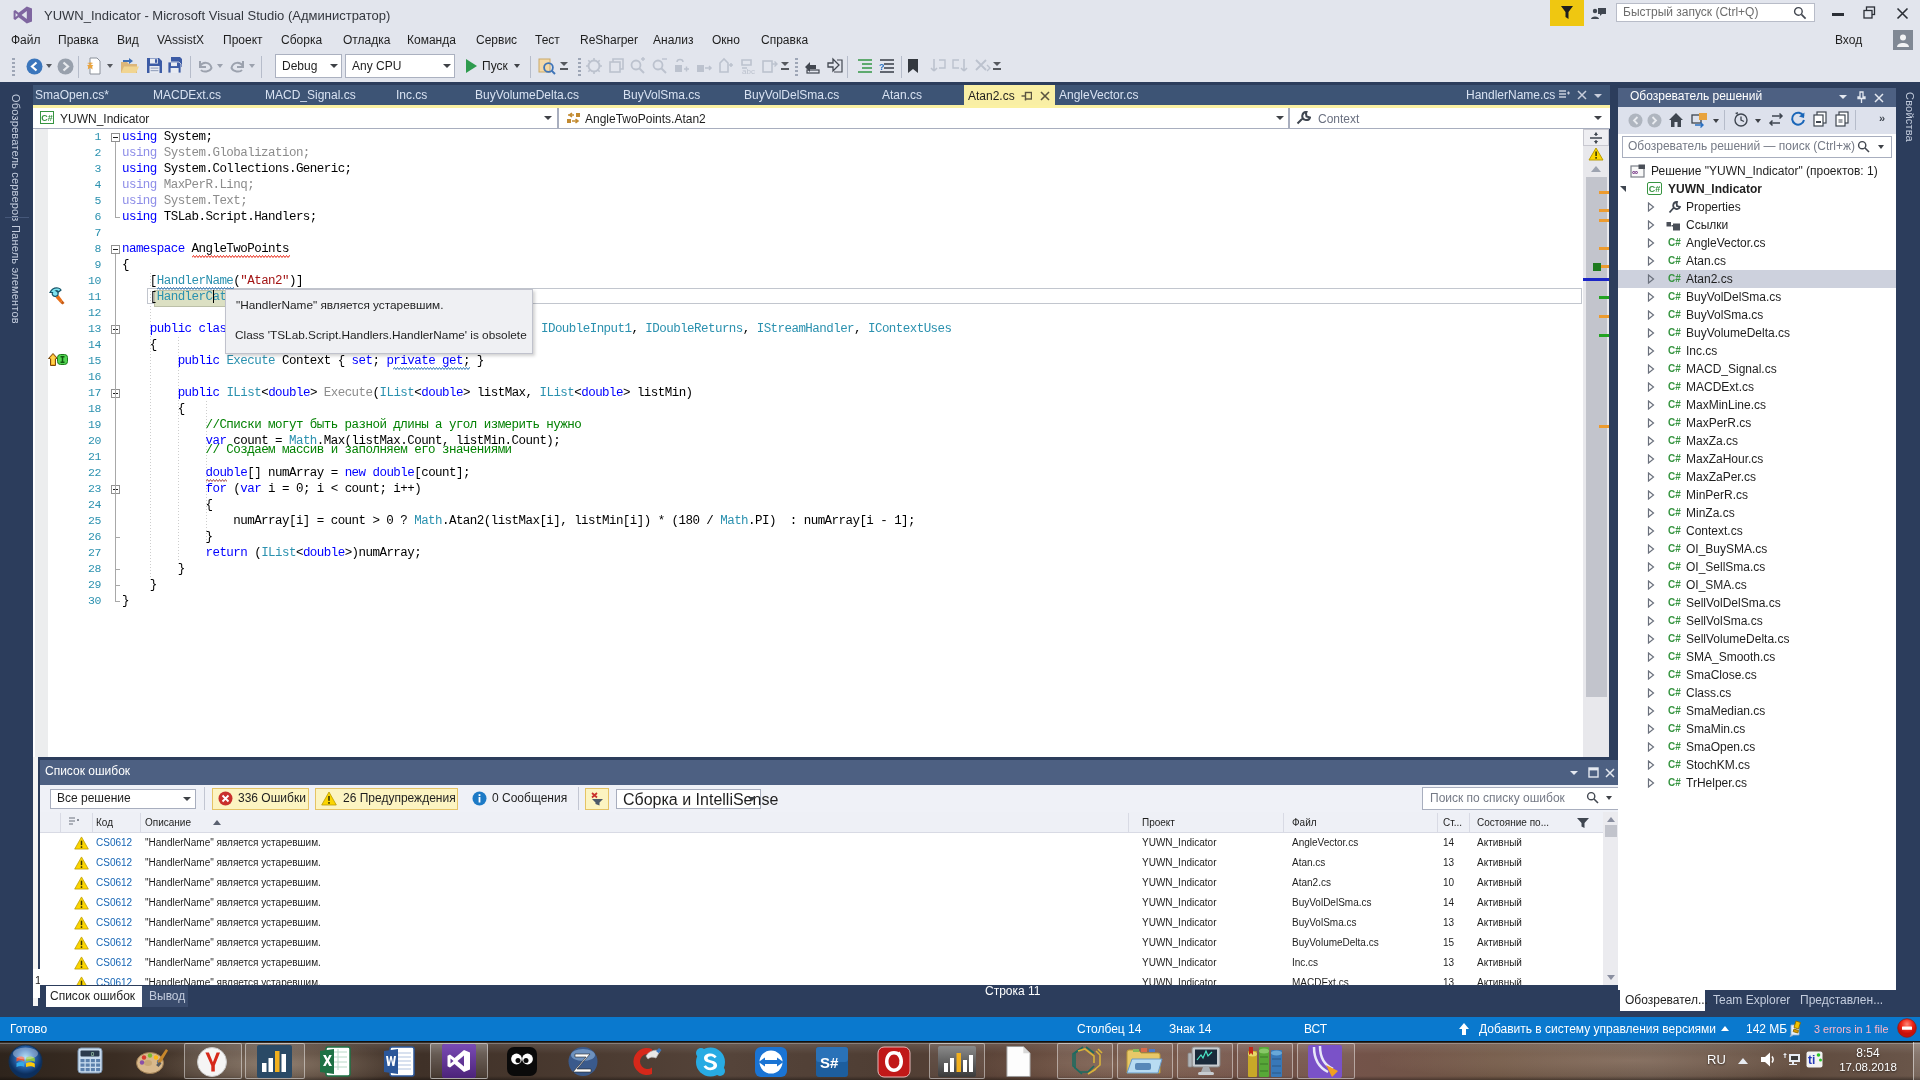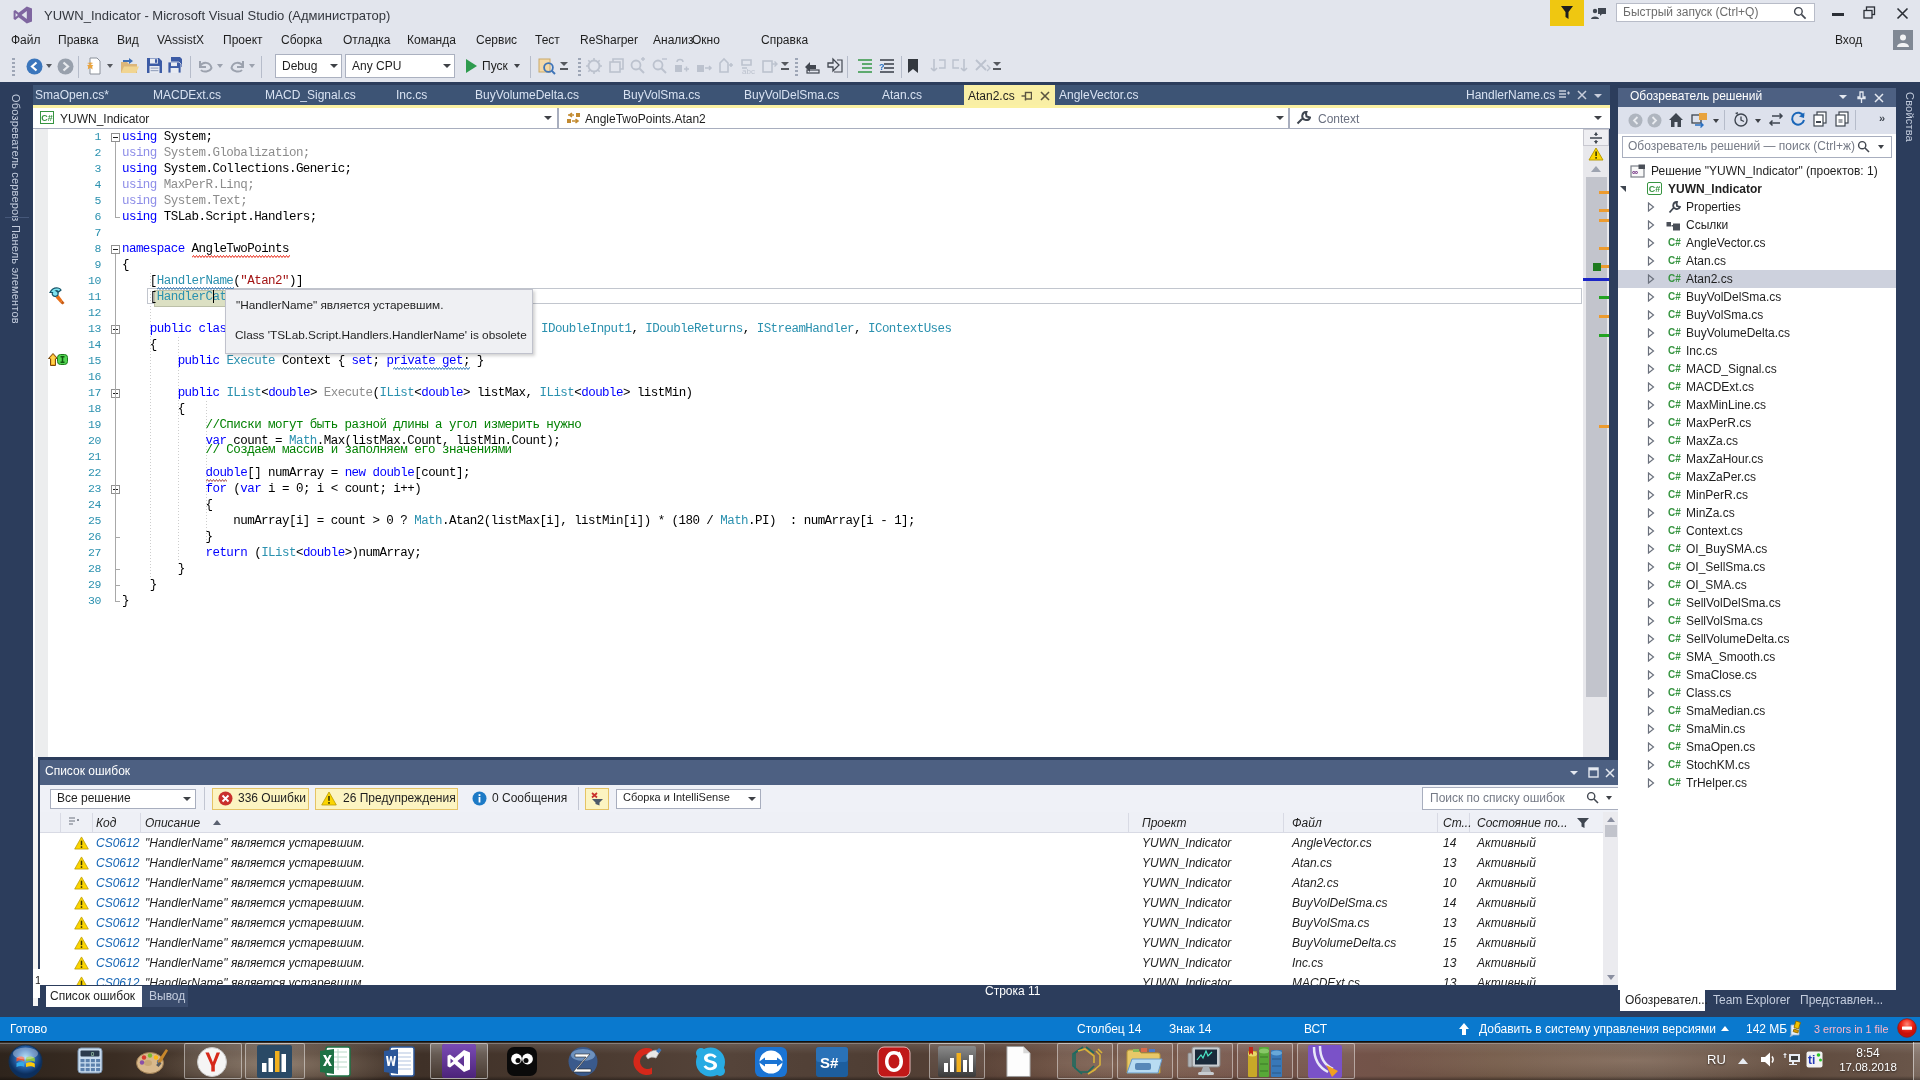--- a/index.html
+++ b/index.html
@@ -6,21 +6,21 @@
 html,body { width:1920px; height:1080px; overflow:hidden; }
 body { font-family:"Liberation Sans", sans-serif; background:#2C3D5C; position:relative; }
 .abs { position:absolute; }
 .k { color:#0000FF; } .t { color:#2B91AF; } .s { color:#A31515; } .c { color:#008000; }
 .gk { color:#8E8EE8; } .g { color:#8C8C8C; }
 .codeline { position:absolute; left:122px; font-family:"Liberation Mono", monospace; font-size:12.5px; letter-spacing:-0.545px; white-space:pre; color:#000; line-height:16px; height:16px; }
 .lnum { position:absolute; left:71px; width:30px; text-align:right; font-family:"Liberation Mono", monospace; font-size:11.5px; letter-spacing:-0.4px; color:#2B91AF; line-height:16px; height:16px; }
 .tab-lbl { position:absolute; height:20px; line-height:20px; font-size:12px; color:#D8E2F2; }
 .mi { position:absolute; top:33px; font-size:12px; color:#1E1E1E; }
 .tree-row { position:absolute; height:18px; line-height:18px; font-size:12px; color:#1E1E1E; white-space:nowrap; }
-.err-txt { position:absolute; height:20px; line-height:20px; font-size:12px; color:#1E1E1E; white-space:nowrap;font-style:italic; }
+.err-txt { position:absolute; height:20px; line-height:20px; font-size:10px; color:#1E1E1E; white-space:nowrap; }
 .sb-txt { position:absolute; height:24px; line-height:24px; font-size:12px; color:#FFFFFF; white-space:nowrap; }
 .vtab { position:absolute; writing-mode:vertical-rl; font-size:11px; color:#C3CCDD; letter-spacing:0.2px; white-space:nowrap; }
 .csico { position:absolute; width:15px; height:12px; font-size:10px; font-weight:bold; color:#369440; line-height:12px; }
 </style>
 </head>
 <body>
 
 <div class="abs" style="left:0;top:0;width:1920px;height:82px;background:#E2E5ED"></div>
 <svg class="abs" style="left:13px;top:6px" width="20" height="18" viewBox="0 0 20 18">
 <path d="M13.8 0.5 L19 2.4 L19 15.6 L13.8 17.5 L5.6 11.2 L2.2 13.9 L0.6 13 L0.6 5 L2.2 4.1 L5.6 6.8 Z M2.6 7 L2.6 11 L5 9 Z M8.6 9 L13.8 13.1 L13.8 4.9 Z" fill="#7F66A0"></path>
@@ -31,21 +31,21 @@
 <div class="mi" style="left:117px">Вид</div>
 <div class="mi" style="left:157px">VAssistX</div>
 <div class="mi" style="left:223px">Проект</div>
 <div class="mi" style="left:281px">Сборка</div>
 <div class="mi" style="left:343px">Отладка</div>
 <div class="mi" style="left:407px">Команда</div>
 <div class="mi" style="left:476px">Сервис</div>
 <div class="mi" style="left:535px">Тест</div>
 <div class="mi" style="left:580px">ReSharper</div>
 <div class="mi" style="left:653px">Анализ</div>
-<div class="mi" style="left:692px">Окно</div>
+<div class="mi" style="left:712px">Окно</div>
 <div class="mi" style="left:761px">Справка</div>
 <div class="abs" style="left:1550px;top:0;width:34px;height:26px;background:#EFC711"></div>
 <svg class="abs" style="left:1559px;top:5px" width="16" height="16">
     <path d="M2 1 H14 L9.5 7 V14 L6.5 12 V7 Z" fill="#1E1E1E"></path>
   </svg>
 <svg class="abs" style="left:1590px;top:6px" width="17" height="16" viewBox="0 0 17 16">
     <circle cx="5" cy="5" r="2.2" fill="#3F4650"></circle>
     <path d="M1 13 C1 9.5 9 9.5 9 13 Z" fill="#3F4650"></path>
     <path d="M8 2 H16 V8 H12 L10 10 V8 H8 Z" fill="#3F4650"></path>
   </svg>
@@ -448,21 +448,21 @@
     <rect x="6.6" y="3.2" width="1.8" height="1.8" fill="#FFFFFF"></rect>
   </svg>
 <div class="abs" style="left:492px;top:791px;font-size:12px;color:#1E1E1E">0 Сообщения</div>
 <div class="abs" style="left:578px;top:787px;width:1px;height:23px;background:#C2C6D2"></div>
 <div class="abs" style="left:585px;top:788px;width:24px;height:22px;background:#FCF4C1;border:1px solid #E5C365"></div>
 <svg class="abs" style="left:590px;top:791px" width="15" height="15" viewBox="0 0 15 15">
     <path d="M2 8 H13 L9.5 11.5 V14.5 L5.5 13 V11.5 Z" fill="#4D5A68"></path>
     <path d="M2 2 L7 6.5 M7 2 L2 6.5" stroke="#C9302C" stroke-width="1.7"></path>
   </svg>
 <div class="abs" style="left:616px;top:789px;width:145px;height:20px;background:#FFFFFF;border:1px solid #A8AEBE"></div>
-<div class="abs" style="left:623px;top:791px;font-size:11px;color:#1E1E1E">Сборка и IntelliSense</div>
+<div class="abs" style="left:623px;top:791px;font-size:16px;color:#1E1E1E">Сборка и IntelliSense</div>
 <div class="abs" style="left:748px;top:797px;width:0;height:0;border-left:4px solid transparent;border-right:4px solid transparent;border-top:4.5px solid #3E4146"></div>
 <div class="abs" style="left:1422px;top:787px;width:197px;height:23px;background:#FFFFFF;border:1px solid #A8AEBE"></div>
 <div class="abs" style="left:1430px;top:791px;font-size:12px;color:#757A86">Поиск по списку ошибок</div>
 <svg class="abs" style="left:1586px;top:791px" width="13" height="13" viewBox="0 0 13 13">
     <circle cx="5.2" cy="5.2" r="3.6" fill="none" stroke="#424750" stroke-width="1.4"></circle>
     <line x1="8" y1="8" x2="12" y2="12" stroke="#424750" stroke-width="1.6"></line>
   </svg>
 <div class="abs" style="left:1606px;top:796px;width:0;height:0;border-left:3.5px solid transparent;border-right:3.5px solid transparent;border-top:4px solid #3E4146"></div>
 <div class="abs" style="left:40px;top:812px;width:1579px;height:21px;background:#EEF0F6;border-bottom:1px solid #D8DAE4"></div>
 <div class="abs" style="left:60px;top:813px;width:1px;height:19px;background:#D8DAE4"></div>

